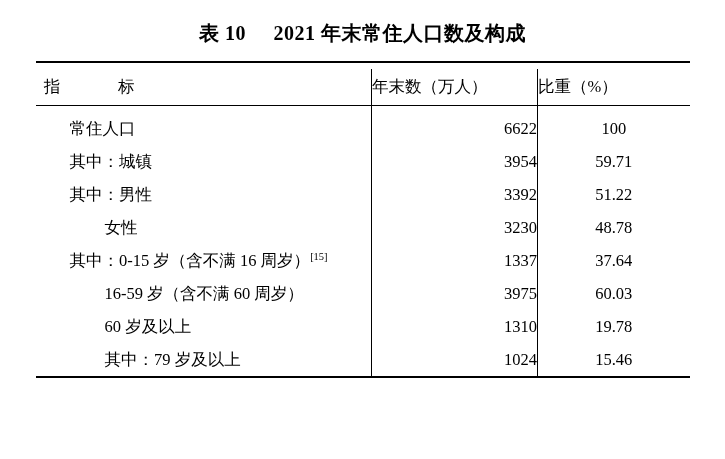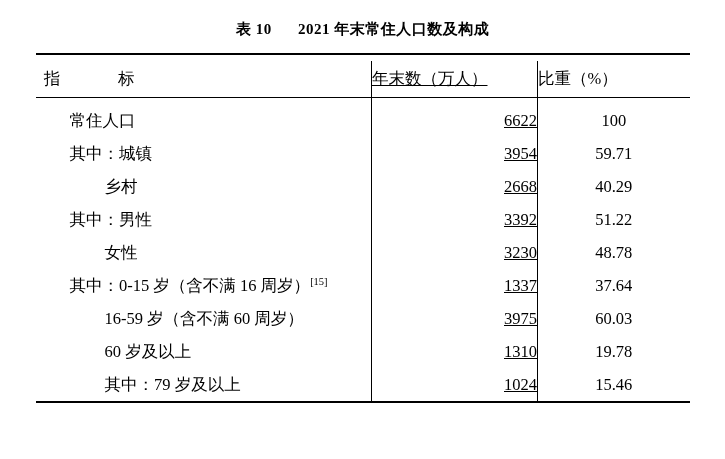--- a/index.html
+++ b/index.html
@@ -15,21 +15,21 @@
     overflow: hidden;
   }
   .page {
     width: 725px;
     height: 459px;
     position: relative;
     box-sizing: border-box;
   }
   .table-title {
     text-align: center;
-    font-size: 15px;
+    font-size: 20px;
     font-weight: bold;
     letter-spacing: 0.5px;
     padding-top: 20px;
     padding-bottom: 14px;
   }
   .table-title .tnum {
     letter-spacing: 0.5px;
   }
   table.data {
     border-collapse: collapse;
@@ -59,21 +59,21 @@
   .head-row td {
     height: 36px;
     text-align: left;
     vertical-align: middle;
   }
   .col-label { width: 336px; }
   .col-value { width: 166px; }
   .col-pct   { width: 152px; }
 
   .vline-l { border-left: 1.1px solid #000; }
-  .vline-r { border-right: 1.1px solid #000; text-decoration: underline; }
+  .vline-r { border-right: 1.1px solid #000; }
 
   .head-label-inner {
     display: inline-block;
     letter-spacing: 0.5em;
     padding-left: 0.5em;
   }
   .body-row td {
     height: 33px;
     vertical-align: middle;
   }
@@ -136,25 +136,20 @@
         <td class="cell-label ind1"><span>常住人口</span></td>
         <td class="cell-value vline-l vline-r">6622</td>
         <td class="cell-pct">100</td>
       </tr>
       <tr class="body-row">
         <td class="cell-label ind1"><span>其中：城镇</span></td>
         <td class="cell-value vline-l vline-r">3954</td>
         <td class="cell-pct">59.71</td>
       </tr>
       <tr class="body-row">
-        <td class="cell-label ind2"><span>乡村</span></td>
-        <td class="cell-value vline-l vline-r">2668</td>
-        <td class="cell-pct">40.29</td>
-      </tr>
-      <tr class="body-row">
         <td class="cell-label ind1"><span>其中：男性</span></td>
         <td class="cell-value vline-l vline-r">3392</td>
         <td class="cell-pct">51.22</td>
       </tr>
       <tr class="body-row">
         <td class="cell-label ind2"><span>女性</span></td>
         <td class="cell-value vline-l vline-r">3230</td>
         <td class="cell-pct">48.78</td>
       </tr>
       <tr class="body-row">

